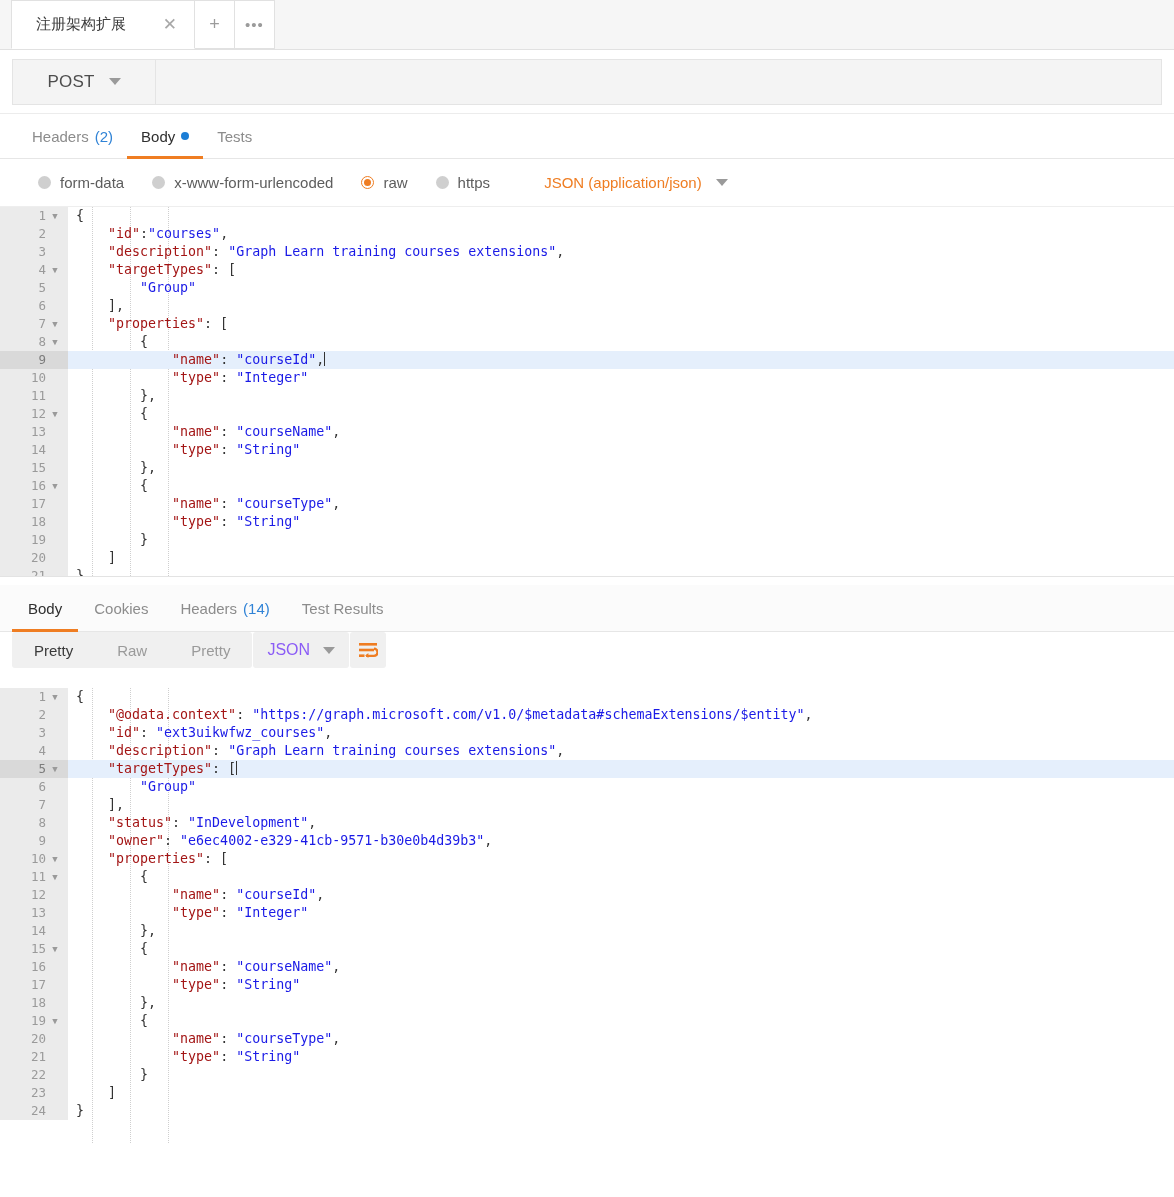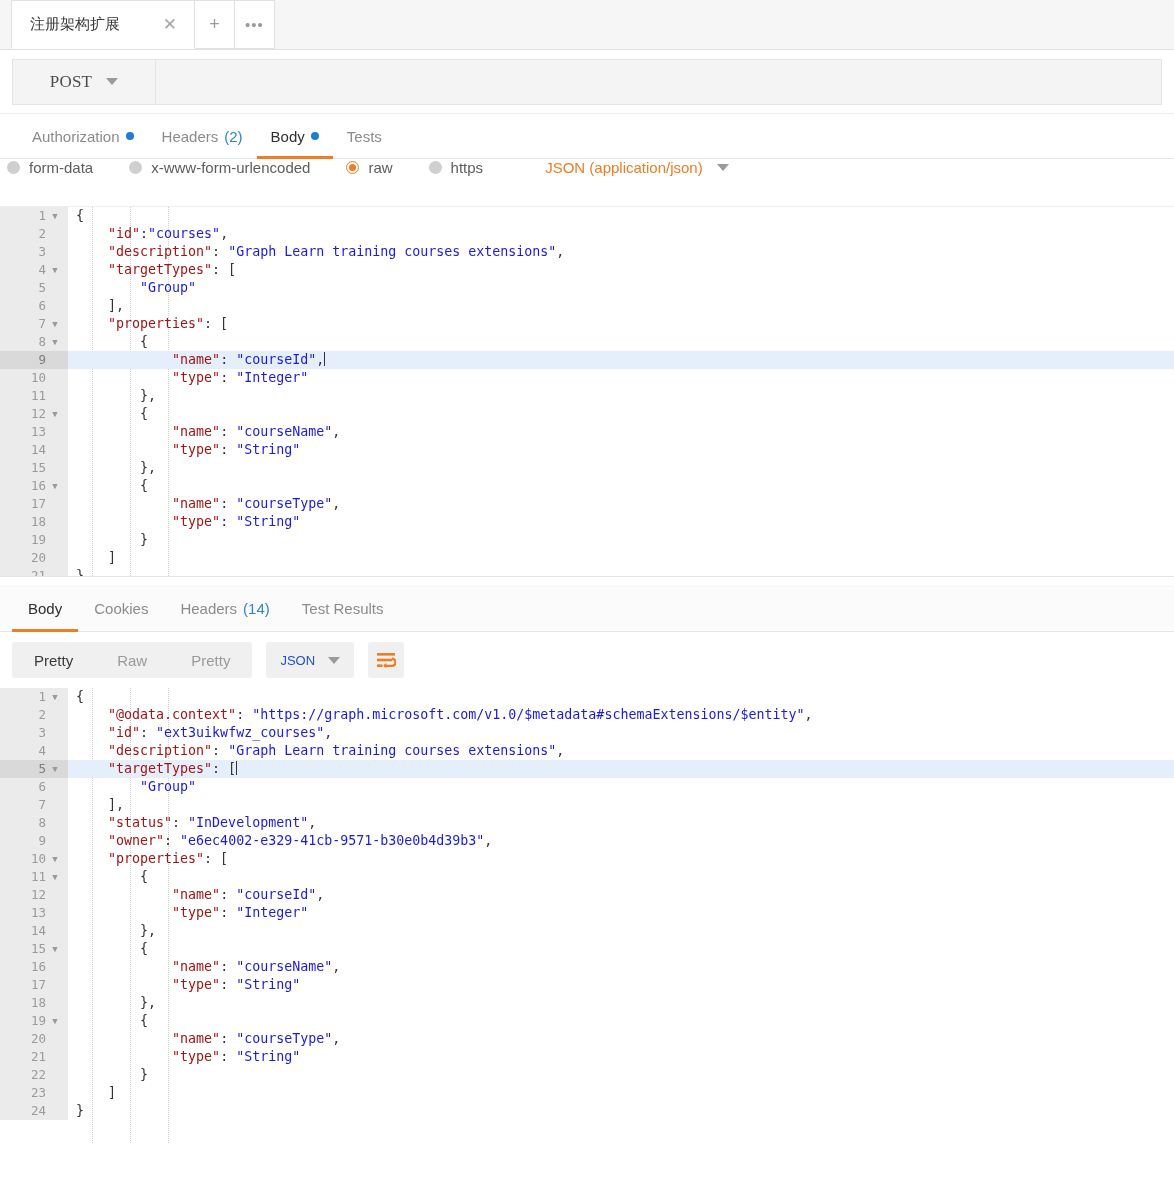--- a/index.html
+++ b/index.html
@@ -22,21 +22,21 @@
     position: relative;
   }
   .req-tab {
     height: 49px;
     min-width: 184px;
     background: #ffffff;
     border: 1px solid #e1e1e1;
     border-bottom: 1px solid #ffffff;
     display: flex;
     align-items: center;
-    padding: 0 14px 0 18px;
+    padding: 0 14px 0 24px;
     position: relative;
     z-index: 2;
   }
   .req-tab-title {
     font-size: 15px;
     color: #3a3a3a;
     flex: 1;
     white-space: nowrap;
   }
   .tab-close {
@@ -82,21 +82,20 @@
   }
   .method-box {
     width: 143px;
     display: flex;
     align-items: center;
     justify-content: center;
     gap: 14px;
     background: #f4f4f4;
     border-right: 1px solid #e4e4e4;
     cursor: pointer;
-    font-family: Liberation Serif, serif;
   }
   .method-label { font-size: 17px; color: #4d4d4d; letter-spacing: .2px; }
   .chev {
     width: 0; height: 0;
     border-left: 6px solid transparent;
     border-right: 6px solid transparent;
     border-top: 7px solid #9a9a9a;
   }
   .url-input {
     flex: 1;
@@ -140,23 +139,23 @@
     width: 8px; height: 8px; border-radius: 50%;
     background: #1c7ed6;
     display: inline-block;
   }
   .count-blue { color: #3083d6; }
 
   
   .bodytype {
     height: 48px;
     display: flex;
-    align-items: flex-start;
-    padding-left: 7px;
-    gap: 8px;
+    align-items: center;
+    padding-left: 38px;
+    gap: 0;
     background: #ffffff;
     border-bottom: 1px solid #eeeeee;
   }
   .radio-item {
     display: flex;
     align-items: center;
     gap: 9px;
     margin-right: 28px;
     cursor: pointer;
     font-size: 15px;
@@ -286,23 +285,23 @@
     content: "";
     position: absolute;
     left: 0; right: 0; bottom: -1px;
     height: 3px;
     background: #ef7d22;
   }
 
   .resp-toolbar {
     height: 56px;
     display: flex;
-    align-items: center;
+    align-items: flex-start;
     padding-left: 12px;
-    gap: 14px;
+    gap: 1px;
     background: #ffffff;
   }
   .seg {
     display: flex;
     background: #f0f0f0;
     border-radius: 3px;
     height: 36px;
     align-items: stretch;
   }
   .seg-item {
@@ -317,21 +316,21 @@
   .fmt-select {
     display: flex;
     align-items: center;
     gap: 13px;
     background: #f0f0f0;
     border-radius: 3px;
     height: 36px;
     padding: 0 14px;
     cursor: pointer;
   }
-  .fmt-label { font-size: 13px; color: #1d4ed8; }
+  .fmt-label { font-size: 16px; color: #8b5cf6; }
   .wrap-btn {
     width: 36px; height: 36px;
     background: #f0f0f0;
     border-radius: 3px;
     display: flex;
     align-items: center;
     justify-content: center;
     cursor: pointer;
   }
 
@@ -355,24 +354,20 @@
 <div class="urlbar-wrap">
   <div class="urlbar">
     <div class="method-box">
       <span class="method-label">POST</span>
       <span class="chev"></span>
     </div>
   </div>
 </div>
 
 <div class="subtabs">
-  <div class="subtab">
-    <span>Authorization</span>
-    <span class="dot-blue"></span>
-  </div>
   <div class="subtab">
     <span>Headers</span>
     <span class="count-blue">(2)</span>
   </div>
   <div class="subtab active">
     <span>Body</span>
     <span class="dot-blue"></span>
   </div>
   <div class="subtab">
     <span>Tests</span>

